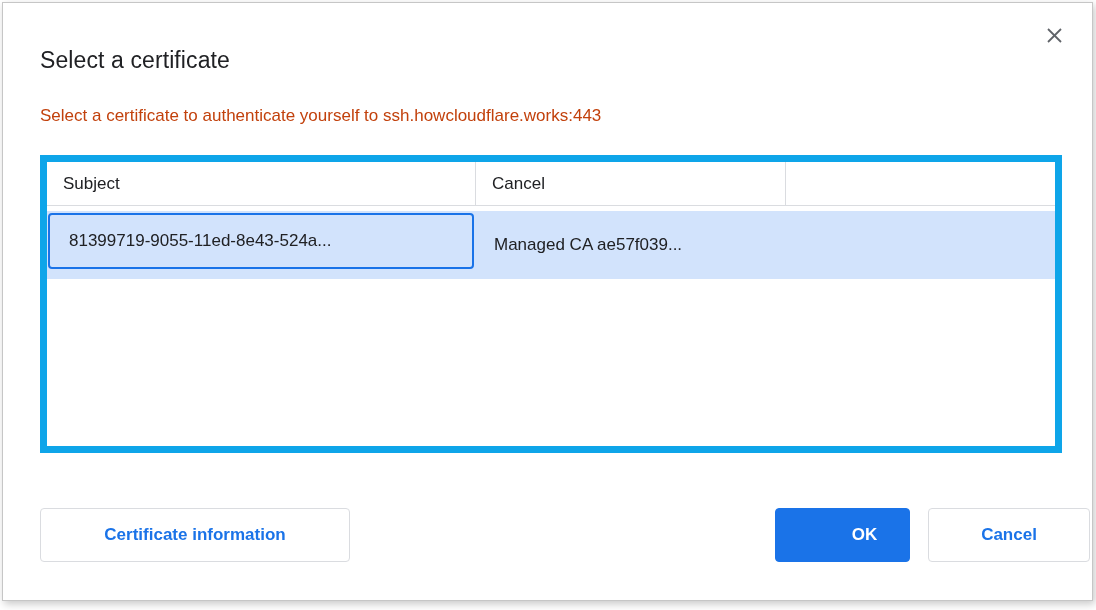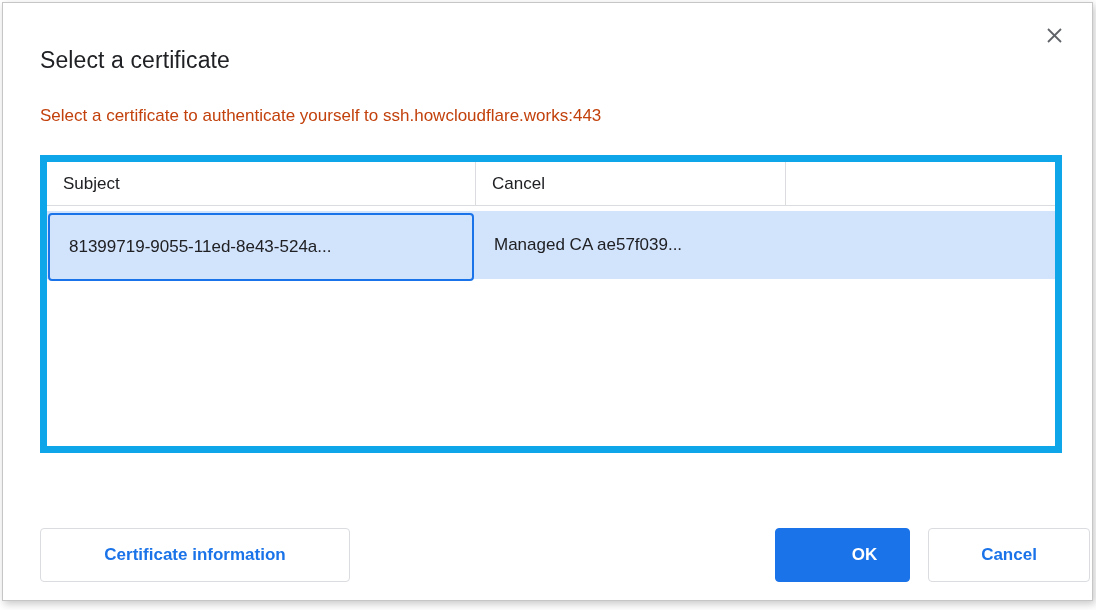--- a/index.html
+++ b/index.html
@@ -93,40 +93,39 @@
   .cell {
     font-size: 17px;
     color: #202124;
     padding-left: 19px;
     white-space: nowrap;
     overflow: hidden;
   }
   .cell-subject-wrap {
     position: absolute;
     left: 1px; top: 2px;
-    width: 426px; height: 68px;
+    width: 426px; height: 56px;
     border: 2px solid #1a73e8;
     border-radius: 4px;
     display: flex;
     align-items: center;
   }
 
   .btn {
     position: absolute;
     top: 505px;
     height: 54px;
     border-radius: 4px;
     font-family: "Liberation Sans", "DejaVu Sans", sans-serif;
     font-size: 17px;
     font-weight: 600;
     display: flex;
     align-items: center;
     justify-content: center;
     cursor: pointer;
-    margin-top: 20px;
   }
   .btn-secondary {
     background: #ffffff;
     border: 1px solid #dadce0;
     color: #1a73e8;
   }
   .btn-primary {
     background: #1a73e8;
     border: 1px solid #1a73e8;
     color: #ffffff;

